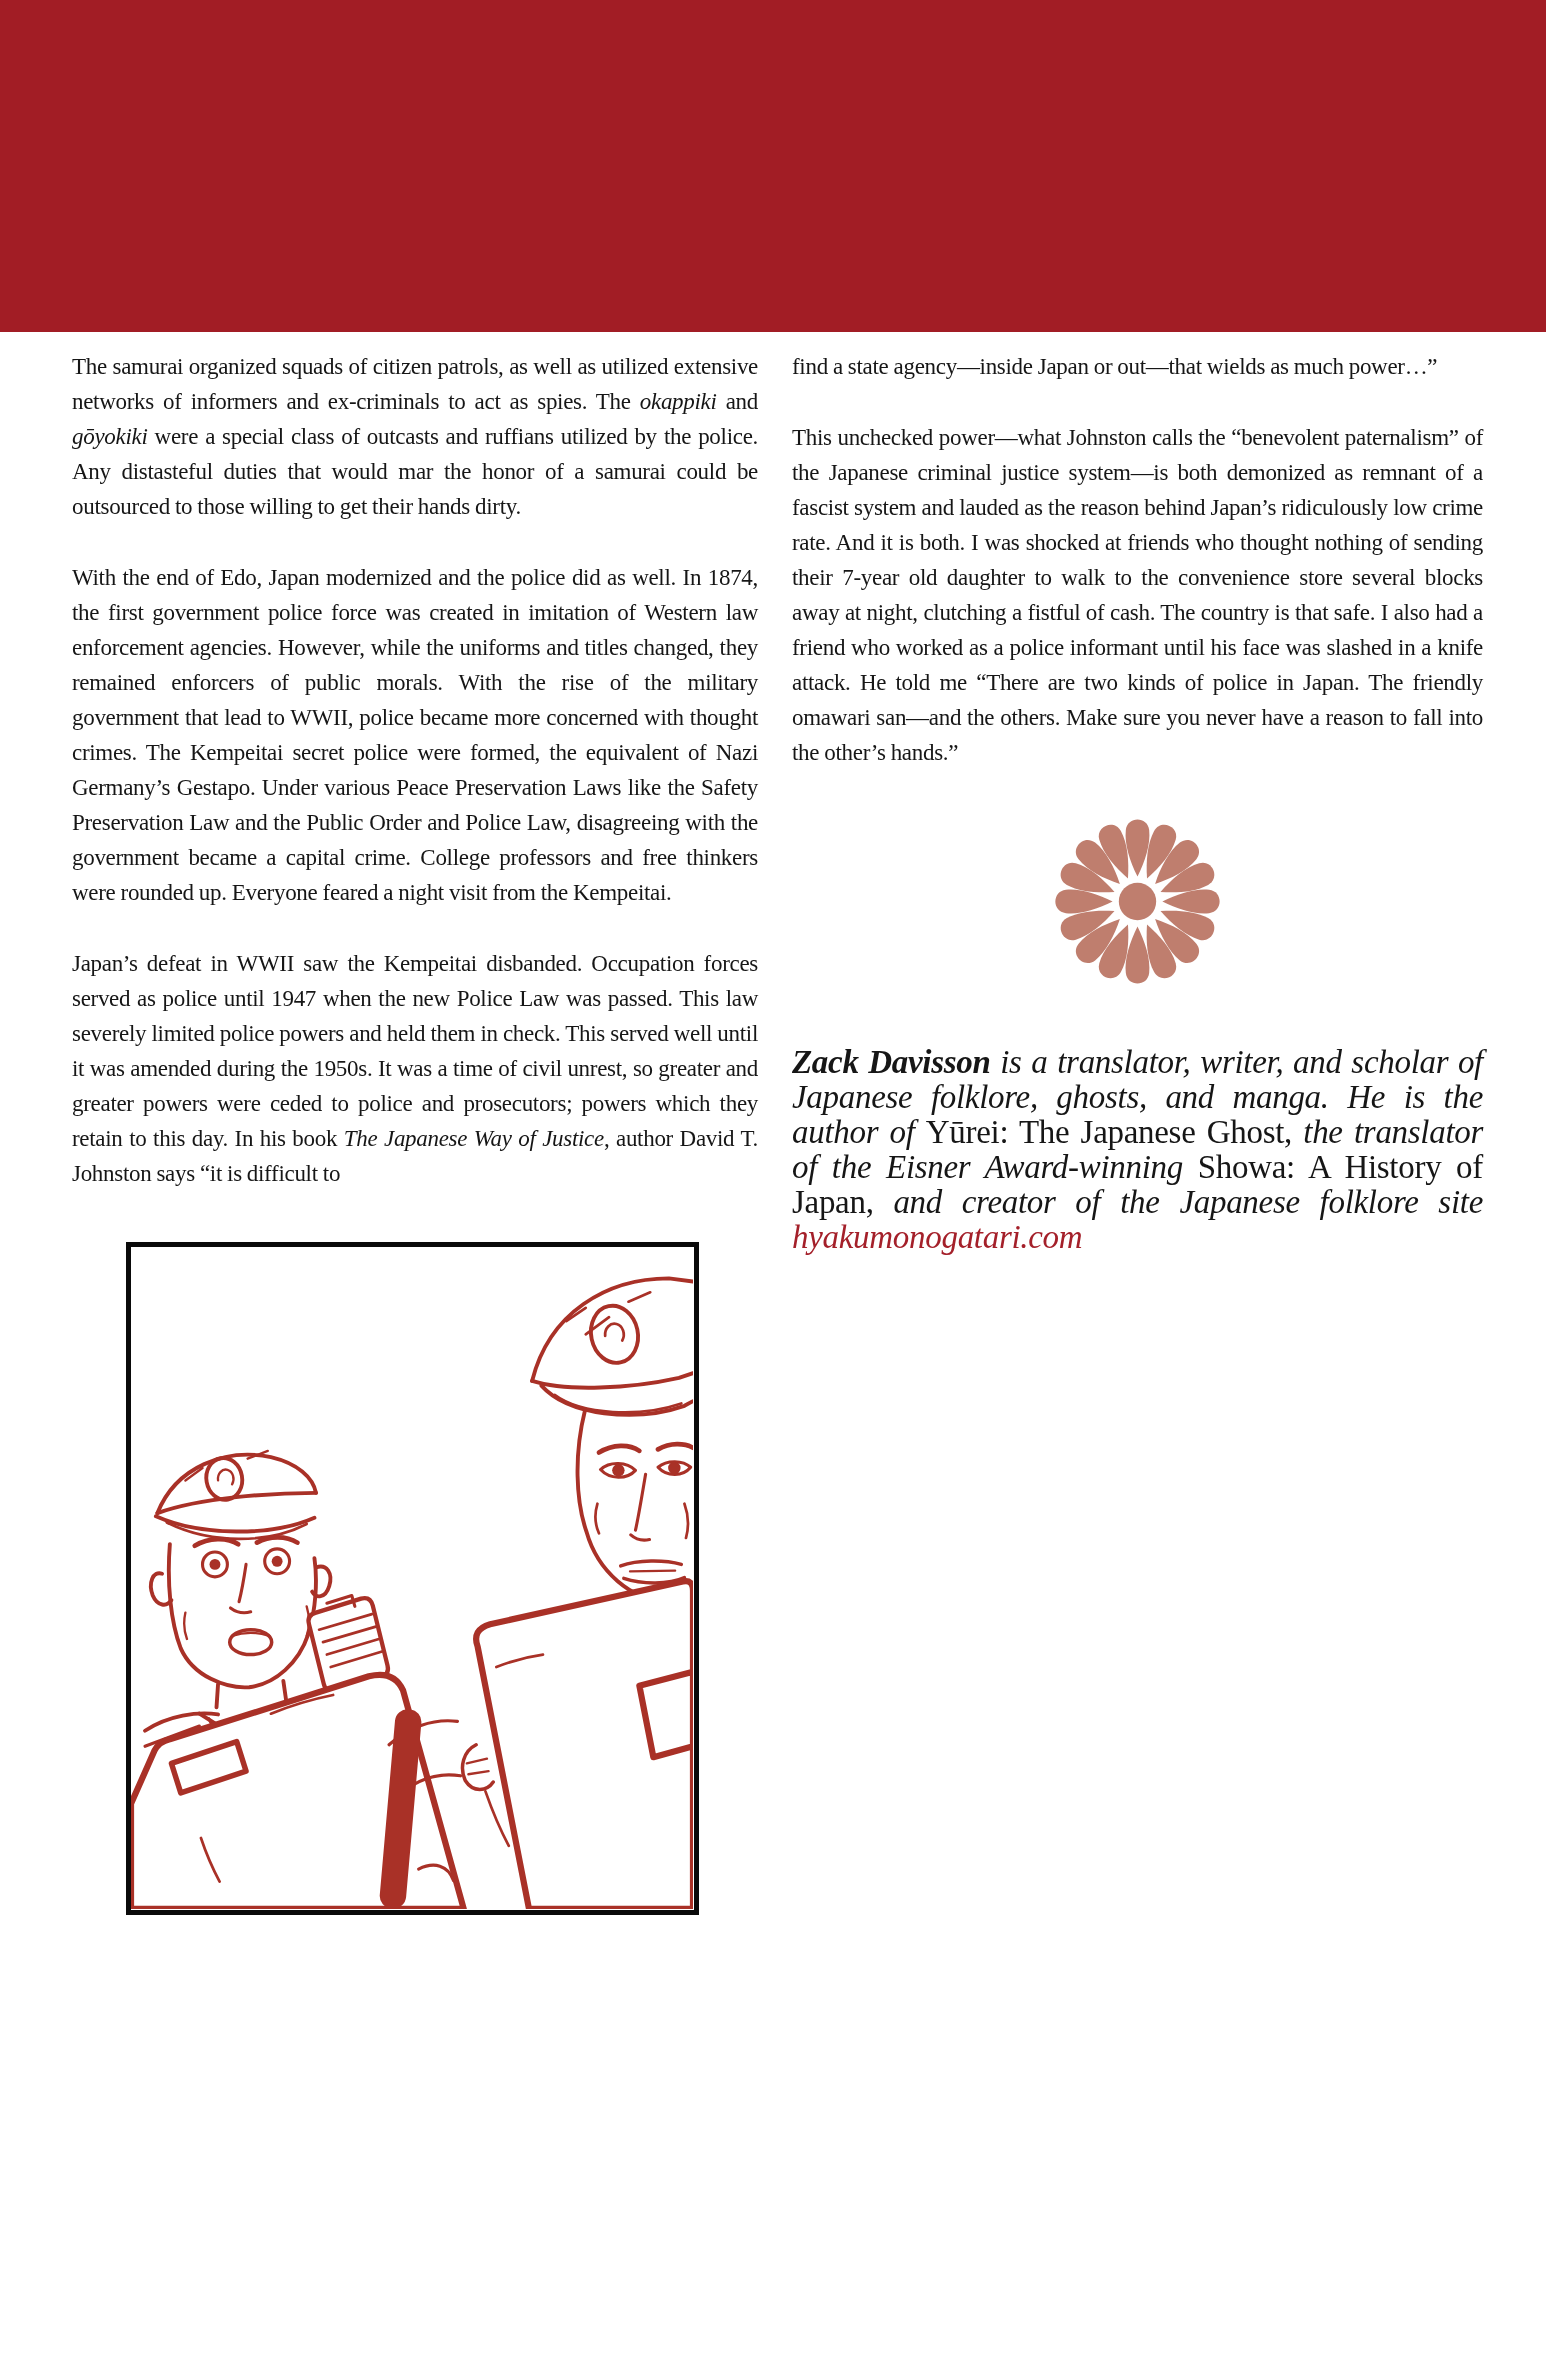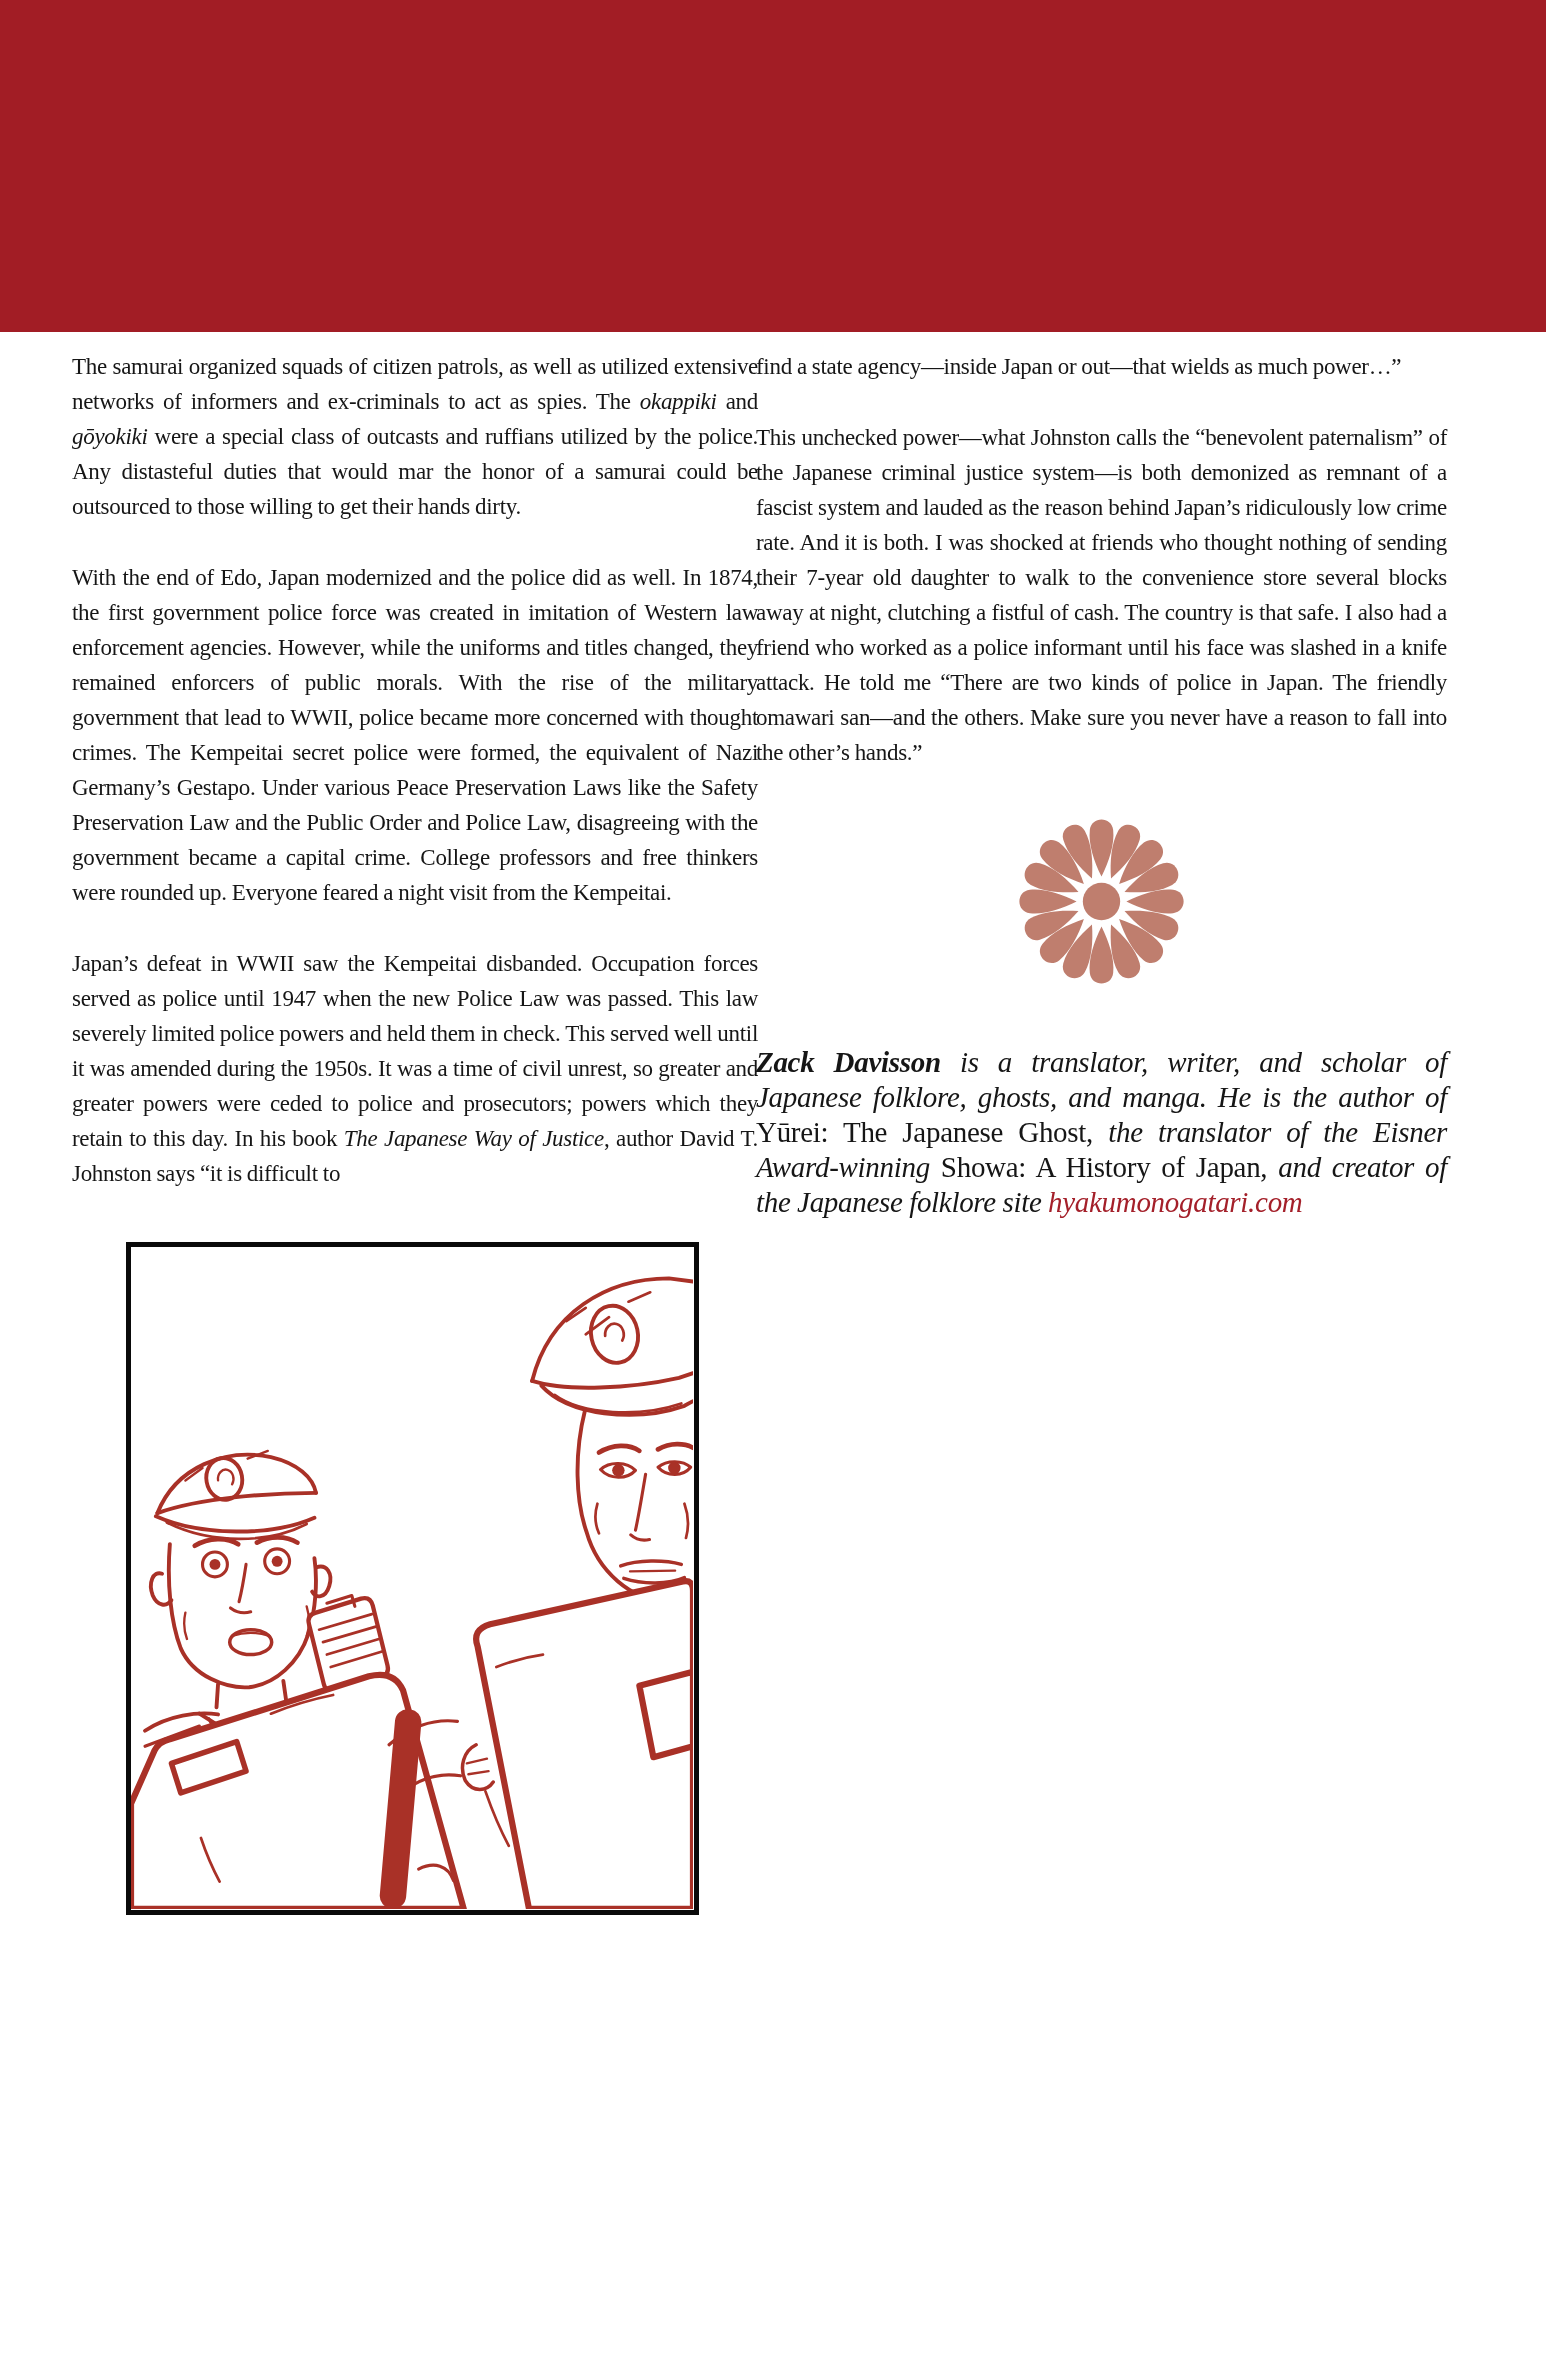--- a/index.html
+++ b/index.html
@@ -1,29 +1,29 @@
 <!DOCTYPE html>
 <html style="font-size:12.4px"><head>
 <meta charset="utf-8">
 <style>
   html,body{margin:0;padding:0;background:#e8e8e8;}
   .page{position:relative;width:1547px;height:2377px;background:#ffffff;overflow:hidden;
         font-family:"Liberation Serif","DejaVu Serif",serif;color:#161616;}
   .red-band{position:absolute;left:0;top:0;width:100%;height:332px;}
   .col{position:absolute;top:349px;}
   .col-left{left:72px;width:686px;}
-  .col-right{left:756px;width:691px;}
+  .col-right{left:792px;width:691px;}
   p.body-par{margin:0 0 36px 0;font-size:23px;line-height:35px;text-align:justify;
              letter-spacing:-0.3px;word-spacing:-0.4px;}
   p.body-par .italic{font-style:italic;}
   figure.panel{margin:51px 0 0 54px;padding:0;width:573px;height:673px;border:5.4px solid #0a0a0a;
                box-sizing:border-box;background:#fff;}
   figure.panel svg{display:block;width:562px;height:662px;}
   .ornament{margin:42px 0 0 0;text-align:center;}
-  .bio{margin:50px 0 0 0;font-size:29px;line-height:35px;text-align:justify;font-style:italic;
+  .bio{margin:50px 0 0 0;font-size:33px;line-height:35px;text-align:justify;font-style:italic;
        letter-spacing:-0.3px;word-spacing:-0.4px;}
   .bio .roman{font-style:normal;}
   .bio .bold-italic{font-weight:bold;font-style:italic;}
   .bio a{text-decoration:none;font-style:italic;}
 </style>
 </head>
 <body>
 
 <div class="page">
 

